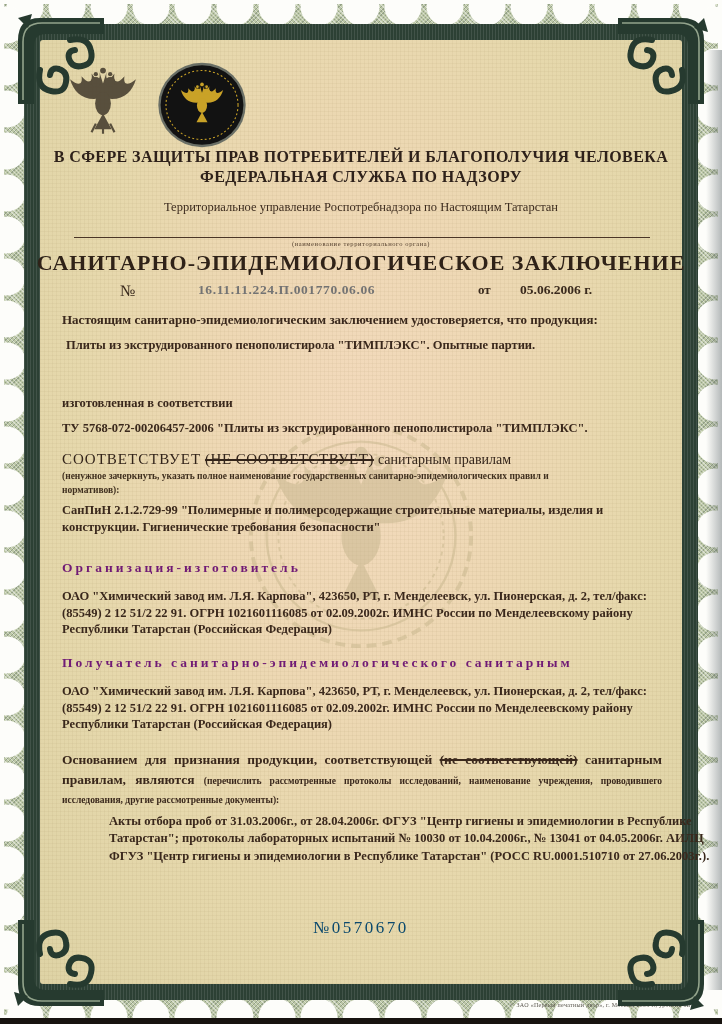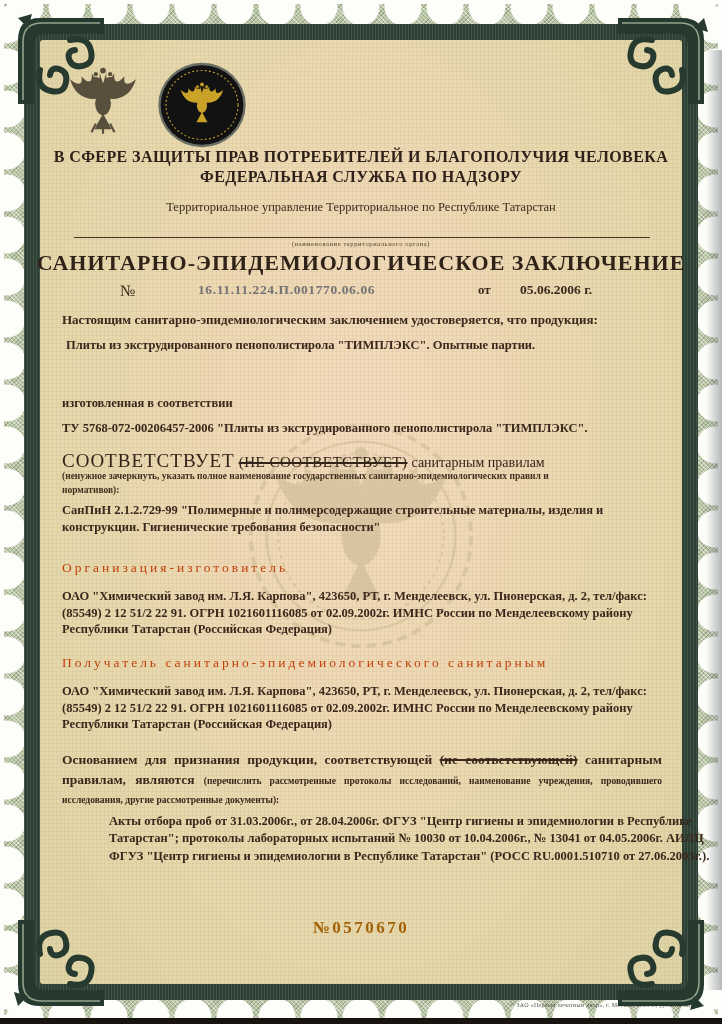--- a/index.html
+++ b/index.html
@@ -70,35 +70,35 @@
   .numrow span{position:absolute;}
   .num-label{left:120px;font-size:16px;color:#3a2a1d;}
   .num-value{left:198px;font-size:13.5px;font-weight:bold;letter-spacing:.6px;color:#737373;}
   .date-label{left:478px;font-size:13px;font-weight:bold;color:#3a2a1d;}
   .date-value{left:520px;font-size:13.5px;font-weight:bold;color:#3a2a1d;}
   .p-certify{top:312px;left:62px;width:600px;font-size:13px;font-weight:600;}
   .p-product{top:338px;left:66px;width:590px;font-size:12.5px;font-weight:600;}
   .p-made{top:396px;left:62px;font-size:12.5px;font-weight:600;}
   .p-tu{top:421px;left:62px;width:600px;font-size:12.5px;font-weight:600;}
   .p-conform{top:450px;left:62px;width:600px;}
-  .conform-valid{font-size:19px;letter-spacing:1px;color:#33241a;}
+  .conform-valid{font-size:15px;letter-spacing:1px;color:#33241a;}
   .struck{text-decoration:line-through;text-decoration-thickness:1.5px;}
   .conform-struck{font-size:15px;letter-spacing:.5px;color:#33241a;}
   .conform-tail{font-size:14px;color:#33241a;}
   .p-conform-note{top:470px;left:62px;width:540px;font-size:9.5px;font-weight:bold;line-height:1.45;color:#40301f;}
   .p-sanpin{top:502px;left:62px;width:600px;font-size:12.5px;font-weight:600;line-height:1.35;}
-  .heading{font-size:13.5px;font-weight:normal;letter-spacing:3px;color:#c2410c;}
+  .heading{font-size:13.5px;font-weight:bold;letter-spacing:3px;color:#701a75;}
   .h-manufacturer{top:560px;left:62px;}
   .p-manufacturer{top:588px;left:62px;width:600px;font-size:12.5px;font-weight:600;line-height:1.32;}
   .h-recipient{top:655px;left:62px;}
   .p-recipient{top:683px;left:62px;width:600px;font-size:12.5px;font-weight:600;line-height:1.32;}
   .p-basis{top:750px;left:62px;width:600px;font-size:13.5px;font-weight:600;line-height:1.45;text-align:justify;}
   .basis-note{font-size:9.5px;font-weight:bold;}
   .p-acts{top:813px;left:62px;width:602px;font-size:12.5px;font-weight:600;line-height:1.38;margin-left:47px;}
-  .serial{top:918px;font-size:17px;font-weight:bold;letter-spacing:2.5px;color:#a16207;}
+  .serial{top:918px;font-size:17px;font-weight:normal;letter-spacing:2.5px;color:#0c4a6e;}
   .credit{top:1002px;right:26px;left:auto;font-size:6px;color:#5a564e;letter-spacing:.3px;}
 </style>
 </head>
 <body>
 
 <div class="page">
 
   <div class="guilloche">
     <div class="scallop scallop-top"></div>
     <div class="scallop scallop-bottom"></div>
@@ -205,21 +205,21 @@
             <circle cx="60" cy="12" r="4"></circle>
         </g>
       </svg>
     </span>
   </div>
 
   <div class="abs center agency">
     <div>В СФЕРЕ ЗАЩИТЫ ПРАВ ПОТРЕБИТЕЛЕЙ И БЛАГОПОЛУЧИЯ ЧЕЛОВЕКА</div>
     <div>ФЕДЕРАЛЬНАЯ СЛУЖБА ПО НАДЗОРУ</div>
   </div>
-  <div class="abs center territorial">Территориальное управление Территориальное по Республике Татарстан</div>
+  <div class="abs center territorial">Территориальное управление Роспотребнадзора по Настоящим Татарстан</div>
   <div class="abs rule"></div>
   <div class="abs center rule-caption">(наименование территориального органа)</div>
 
   <div class="abs center title">САНИТАРНО-ЭПИДЕМИОЛОГИЧЕСКОЕ ЗАКЛЮЧЕНИЕ</div>
   <div class="abs numrow">
     <span class="num-label">№</span>
     <span class="num-value">16.11.11.224.П.001770.06.06</span>
     <span class="date-label">от</span>
     <span class="date-value">05.06.2006 г.</span>
   </div>

